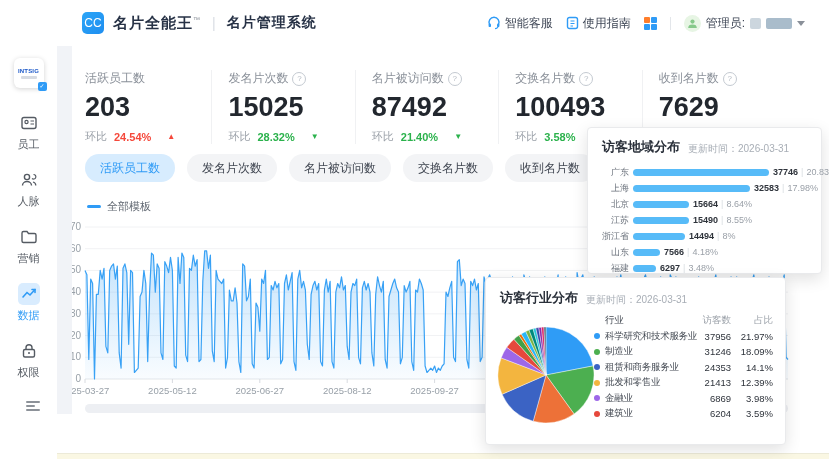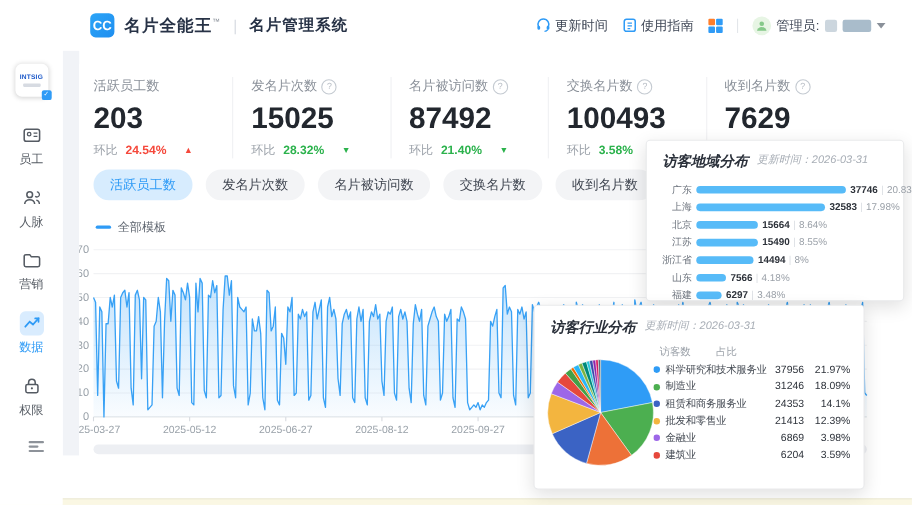--- a/index.html
+++ b/index.html
@@ -2,21 +2,21 @@
 <html><head>
 <meta charset="utf-8">
 <style>
   html,body{margin:0;padding:0;background:#fff;}
   .page{position:relative;width:829px;height:459px;background:#fff;overflow:hidden;
         font-family:"Liberation Sans",sans-serif;color:#333;}
   
   .header{position:absolute;left:0;top:0;width:829px;height:46px;background:#fff;z-index:4;}
   .header-left{position:absolute;left:82px;top:0;height:46px;display:flex;align-items:center;gap:9px;}
   .logo-cc{width:22px;height:22px;border-radius:5px;background:linear-gradient(135deg,#2ba5f7,#1f8ef0);
-           color:#fff;font-weight:bold;font-size:12px;display:flex;align-items:center;justify-content:center;}
+           color:#fff;font-weight:normal;font-size:12px;display:flex;align-items:center;justify-content:center;}
   .brand{font-size:15px;font-weight:bold;color:#273246;letter-spacing:1px;}
   .brand sup{font-size:7px;color:#8a9099;font-weight:normal;}
   .hdr-divider{color:#d9dde3;font-size:14px;margin:0 2px;}
   .sys-name{font-size:14px;color:#273246;font-weight:600;letter-spacing:1px;}
   .header-right{position:absolute;right:24px;top:0;height:46px;display:flex;align-items:center;gap:13px;
                 font-size:12px;color:#3f4756;}
   .hdr-link{display:flex;align-items:center;gap:4px;cursor:pointer;}
   .grid-icon{display:grid;grid-template-columns:6px 6px;grid-template-rows:6px 6px;gap:1px;}
   .grid-icon i{display:block;background:#2f9bf6;border-radius:1px;}
   .grid-icon i.orange{background:#ff7e2b;}
@@ -62,21 +62,21 @@
        font-size:12px;color:#3f4550;cursor:pointer;white-space:nowrap;}
   .tab.active{background:#d7ecfe;color:#2f9bf6;}
   .legend{position:absolute;left:15px;top:141px;display:flex;align-items:center;gap:6px;
           font-size:11px;color:#5f6670;cursor:pointer;}
   .legend-line{width:14px;height:3px;background:#2f9bf6;border-radius:2px;}
   .chart-svg{position:absolute;left:0;top:152px;}
   .hscroll{position:absolute;left:13px;top:346px;width:703px;height:9px;background:#edeff3;border-radius:5px;cursor:pointer;}
   
   .card{position:absolute;background:#fff;border:1px solid #e9eaec;border-radius:4px;
         box-shadow:0 5px 16px rgba(0,0,0,.12);box-sizing:border-box;}
-  .card-head{display:flex;align-items:flex-start;gap:8px;font-style:italic;}
+  .card-head{display:flex;align-items:flex-end;gap:8px;}
   .card-title{font-size:13px;font-weight:bold;color:#2a303a;}
   .card-updated{font-size:10px;color:#a8aeb6;}
   .region-card{left:587px;top:127px;width:235px;height:147px;z-index:5;padding:10px 0 0 14px;}
   .region-rows{margin-top:8px;}
   .region-row{display:flex;align-items:center;height:16px;font-size:9px;white-space:nowrap;}
   .region-label{width:36px;text-align:right;color:#6b727c;flex:none;margin-right:4px;margin-left:-9px;}
   .region-bar{height:7px;border-radius:4px;background:#57bbf8;flex:none;}
   .region-val{margin-left:4px;font-weight:bold;color:#2e333b;}
   .region-sep{color:#d9dde2;margin:0 3px;}
   .region-pct{color:#9aa0a8;}
@@ -106,21 +106,21 @@
       <div class="sys-name">名片管理系统</div>
     </div>
     <div class="header-right">
       <div class="hdr-link">
         <svg width="14" height="14" viewBox="0 0 14 14">
             <path d="M2.5 8.5 A5 5 0 1 1 11.5 8.5" fill="none" stroke="#2f9bf6" stroke-width="1.4"></path>
             <rect x="1.6" y="7.5" width="2.4" height="3.6" rx="1.2" fill="#2f9bf6"></rect>
             <rect x="10" y="7.5" width="2.4" height="3.6" rx="1.2" fill="#2f9bf6"></rect>
             <path d="M11 11 q-1 1.6 -3 1.6" fill="none" stroke="#2f9bf6" stroke-width="1.2"></path>
           </svg>
-        <span>更新时间</span>
+        <span>智能客服</span>
       </div>
       <div class="hdr-link">
         <svg width="13" height="14" viewBox="0 0 13 14">
             <rect x="1.5" y="1.5" width="10" height="11" rx="2" fill="none" stroke="#2f9bf6" stroke-width="1.4"></rect>
             <path d="M4.5 5 h4 M4.5 7.5 h4 M4.5 10 h2.5" stroke="#2f9bf6" stroke-width="1.2" fill="none"></path>
           </svg>
         <span>使用指南</span>
       </div>
       <div class="grid-icon">
           <i class="orange"></i>
@@ -413,20 +413,21 @@
             <path d="M50 64 L33.09 19.08 A48 48 0 0 1 37.10 17.77 Z" fill="#00897b" stroke="#fff" stroke-width="0.4"></path>
             <path d="M50 64 L37.10 17.77 A48 48 0 0 1 39.82 17.09 Z" fill="#26c6da" stroke="#fff" stroke-width="0.4"></path>
             <path d="M50 64 L39.82 17.09 A48 48 0 0 1 42.79 16.54 Z" fill="#3949ab" stroke="#fff" stroke-width="0.4"></path>
             <path d="M50 64 L42.79 16.54 A48 48 0 0 1 45.48 16.21 Z" fill="#8e24aa" stroke="#fff" stroke-width="0.4"></path>
             <path d="M50 64 L45.48 16.21 A48 48 0 0 1 47.89 16.05 Z" fill="#d81b60" stroke="#fff" stroke-width="0.4"></path>
             <path d="M50 64 L47.89 16.05 A48 48 0 0 1 50.00 16.00 Z" fill="#546e7a" stroke="#fff" stroke-width="0.4"></path>
           </svg>
       </div>
       <div class="industry-table" id="industry-table">
           <div class="ind-row head">
+            <span class="ind-name" style="padding-left:11px">行业</span>
             <span class="ind-visitors">访客数</span>
             <span class="ind-pct">占比</span>
           </div>
           <div class="ind-row">
             <span class="ind-name">
               <span class="ind-dot" style="background: rgb(47, 156, 246);"></span>
               <span>科学研究和技术服务业</span>
             </span>
             <span class="ind-visitors">37956</span>
             <span class="ind-pct">21.97%</span>

